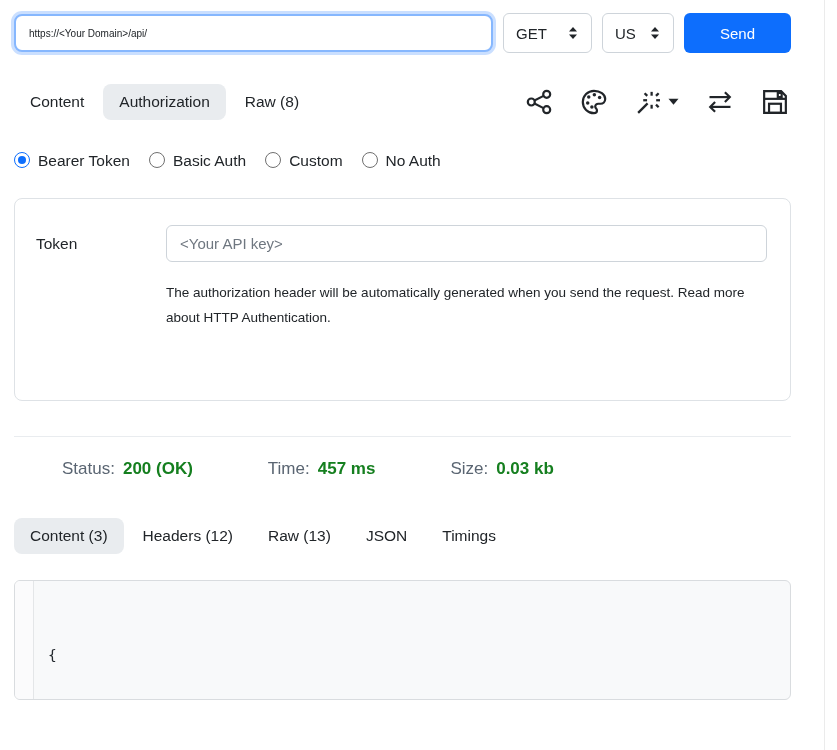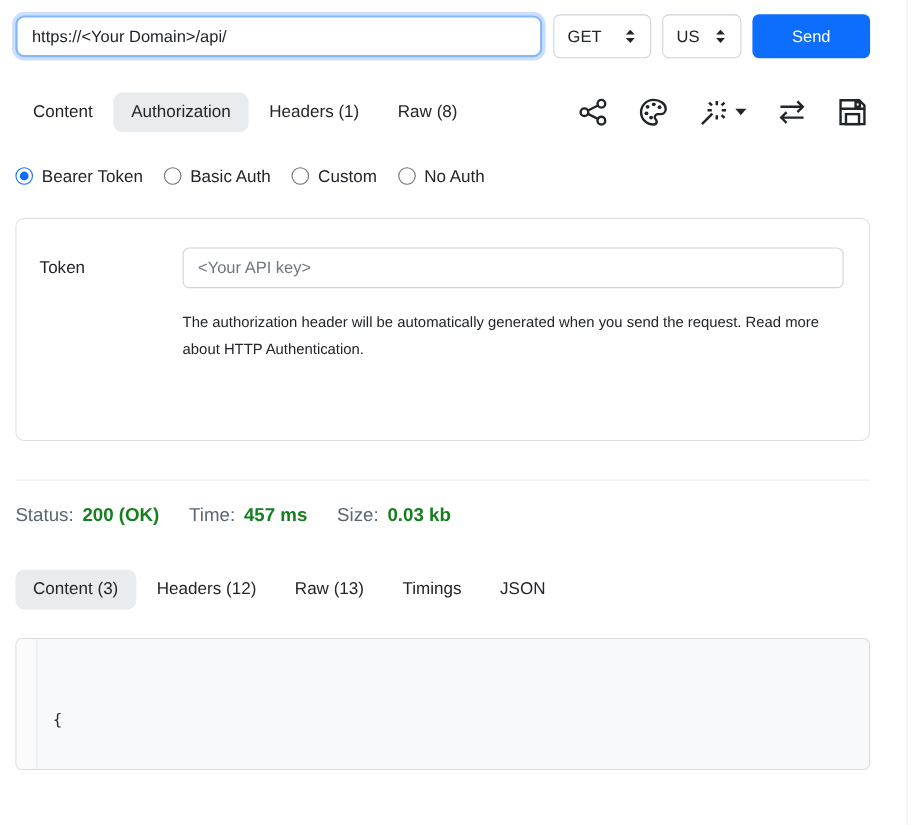--- a/index.html
+++ b/index.html
@@ -33,21 +33,21 @@
     padding-top: 13px;
     gap: 10px;
   }
   .url-input {
     flex: 1;
     height: 38px;
     border: 2px solid #86b7fe;
     border-radius: 8px;
     box-shadow: 0 0 0 3px rgba(13,110,253,.22);
     padding: 0 13px;
-    font-size: 15px;
+    font-size: 10px;
     color: #212529;
     font-family: inherit;
     outline: none;
     min-width: 0;
   }
   .select-box {
     height: 40px;
     border: 1px solid #ced4da;
     border-radius: 6px;
     background: #fff;
@@ -187,21 +187,21 @@
   }
 
   
   .status-row {
     display: flex;
     align-items: baseline;
     gap: 27px;
     margin-top: 22px;
     font-size: 17px;
   }
-  .status-item { display: inline-flex; gap: 8px; align-items: baseline; }
+  .status-item { display: inline-flex; gap: 8px; align-items: baseline; margin-left: 48px; }
   .status-label { color: #5a6572; }
   .status-value { color: #157f1f; font-weight: bold; }
 
   
   .code-block {
     margin-top: 26px;
     height: 120px;
     border: 1px solid #d9dcdf;
     border-radius: 6px;
     background: #f8f9fa;
@@ -252,21 +252,20 @@
           </svg>
         </span>
       </div>
       <button class="send-button">Send</button>
     </div>
 
     <div class="tabs-row">
       <div class="tabs">
         <div class="tab">Content</div>
         <div class="tab active">Authorization</div>
-        <div class="tab">Headers (1)</div>
         <div class="tab">Raw (8)</div>
       </div>
 
       <div class="toolbar">
         <span class="icon-btn">
           <svg width="28" height="28" viewBox="0 0 16 16" fill="none" stroke="#212529" stroke-width="1.25">
             <circle cx="3.6" cy="8" r="2"></circle>
             <circle cx="12.4" cy="3.6" r="2"></circle>
             <circle cx="12.4" cy="12.4" r="2"></circle>
             <line x1="5.4" y1="7.1" x2="10.6" y2="4.5"></line>
@@ -359,22 +358,22 @@
         <span class="status-label">Size:</span>
         <span class="status-value">0.03 kb</span>
       </span>
     </div>
 
     <div class="tabs-row" style="margin-top:39px;">
       <div class="tabs">
         <div class="tab active">Content (3)</div>
         <div class="tab">Headers (12)</div>
         <div class="tab">Raw (13)</div>
+        <div class="tab">JSON</div>
         <div class="tab">Timings</div>
-        <div class="tab">JSON</div>
       </div>
     </div>
 
     <div class="code-block">
       <div class="code-gutter"></div>
       <div class="code-area">
         <div class="code-line"><span>{</span></div>
         
         
       </div>

